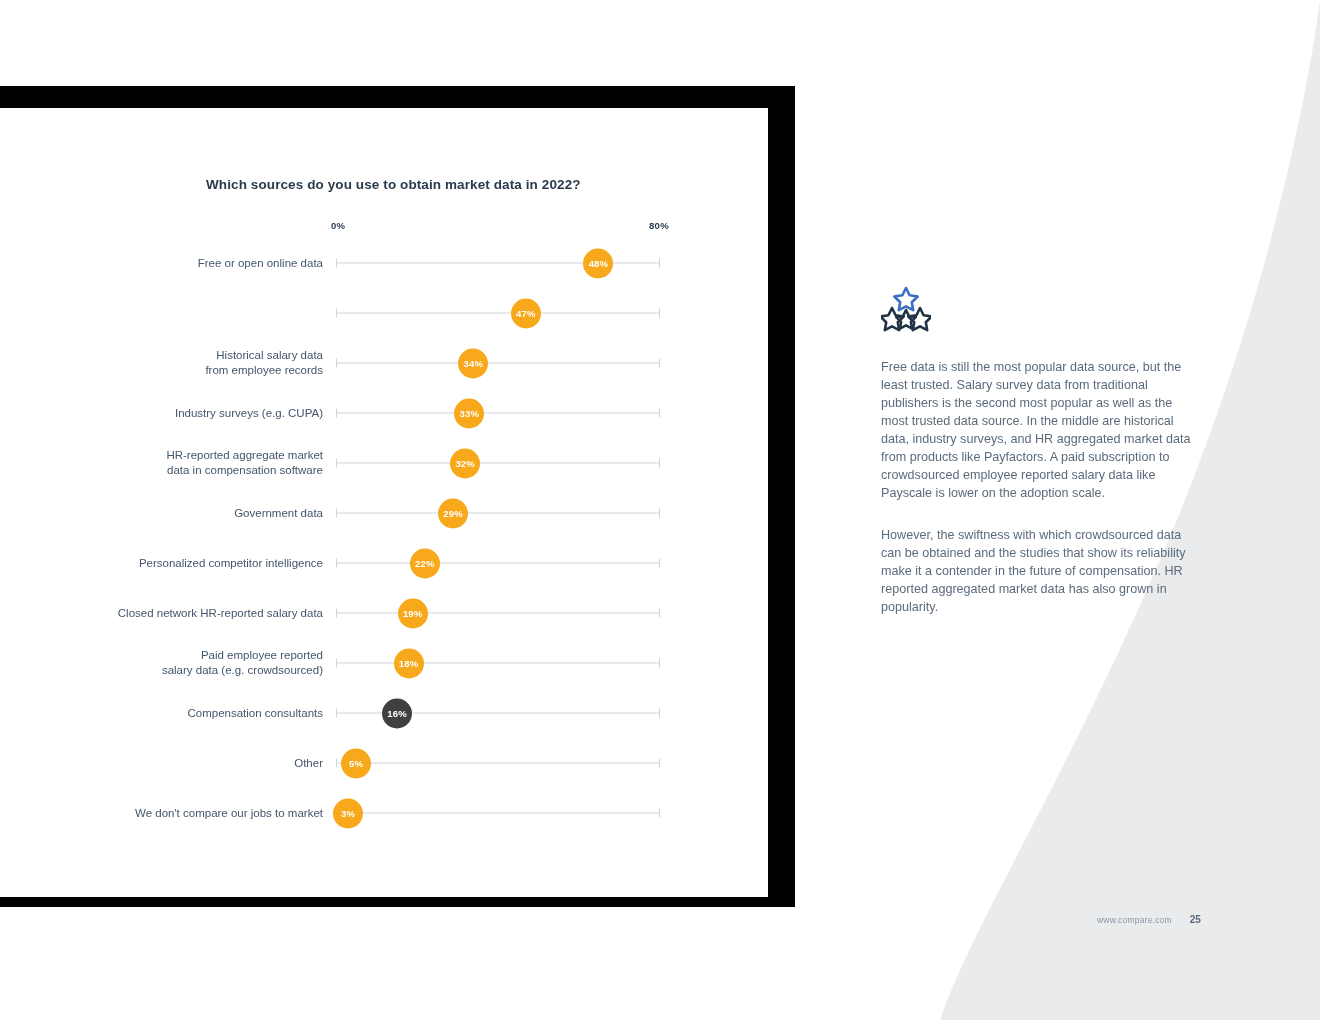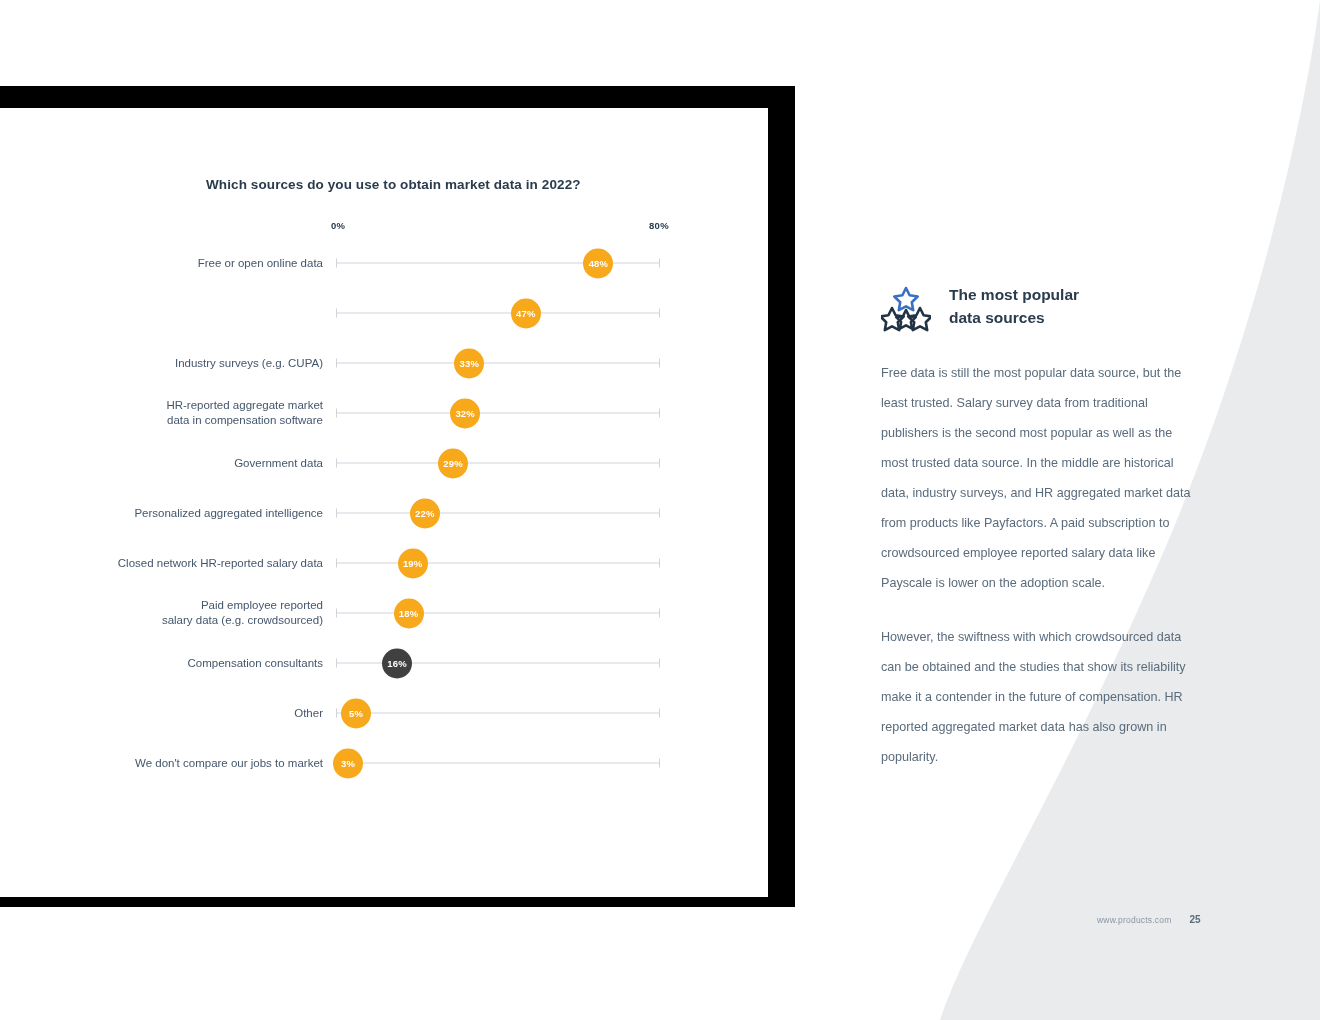--- a/index.html
+++ b/index.html
@@ -164,21 +164,21 @@
   .stars-icon { flex: 0 0 auto; margin-top: 3px; }
   .side-title {
     font-size: 15.5px;
     font-weight: bold;
     line-height: 23px;
     color: #2a3b4d;
     white-space: pre-line;
   }
   .side-para {
     font-size: 12.6px;
-    line-height: 30px;
+    line-height: 18px;
     color: #5a6b7c;
     margin: 1px 0 24px 0;
   }
 
   
   .footer {
     position: absolute;
     left: 1097px;
     top: 914px;
     display: flex;
@@ -221,40 +221,47 @@
           <div class="row-track">
             <div class="bubble" style="left: 262.438px; background: rgb(247, 168, 27);">48%</div>
           </div>
         </div>
         <div class="row">
           <div class="row-track">
             <div class="bubble" style="left: 189.762px; background: rgb(247, 168, 27);">47%</div>
           </div>
         </div>
         <div class="row">
+          <div class="row-label">Historical salary data
+from employee records</div>
+          <div class="row-track">
+            <div class="bubble" style="left: 137.275px; background: rgb(247, 168, 27);">34%</div>
+          </div>
+        </div>
+        <div class="row">
           <div class="row-label">Industry surveys (e.g. CUPA)</div>
           <div class="row-track">
             <div class="bubble" style="left: 133.237px; background: rgb(247, 168, 27);">33%</div>
           </div>
         </div>
         <div class="row">
           <div class="row-label">HR-reported aggregate market
 data in compensation software</div>
           <div class="row-track">
             <div class="bubble" style="left: 129.2px; background: rgb(247, 168, 27);">32%</div>
           </div>
         </div>
         <div class="row">
           <div class="row-label">Government data</div>
           <div class="row-track">
             <div class="bubble" style="left: 117.087px; background: rgb(247, 168, 27);">29%</div>
           </div>
         </div>
         <div class="row">
-          <div class="row-label">Personalized aggregated intelligence</div>
+          <div class="row-label">Personalized competitor intelligence</div>
           <div class="row-track">
             <div class="bubble" style="left: 88.825px; background: rgb(247, 168, 27);">22%</div>
           </div>
         </div>
         <div class="row">
           <div class="row-label">Closed network HR-reported salary data</div>
           <div class="row-track">
             <div class="bubble" style="left: 76.7125px; background: rgb(247, 168, 27);">19%</div>
           </div>
         </div>
@@ -288,23 +295,21 @@
 </div>
 
 <div class="side">
   <div class="side-head">
     <svg class="stars-icon" width="50" height="46" viewBox="0 0 50 46">
       <path d="M25 2 l3.6 7.3 8.1 1.2 -5.9 5.7 1.4 8.0 -7.2 -3.8 -7.2 3.8 1.4 -8.0 -5.9 -5.7 8.1 -1.2 Z" fill="none" stroke="#3B6FC4" stroke-width="2.6" stroke-linejoin="round"></path>
       <path d="M11 22 l3.6 7.3 8.1 1.2 -5.9 5.7 1.4 8.0 -7.2 -3.8 -7.2 3.8 1.4 -8.0 -5.9 -5.7 8.1 -1.2 Z" fill="none" stroke="#223346" stroke-width="2.6" stroke-linejoin="round"></path>
       <path d="M25 24 l3.0 6.1 6.8 1.0 -4.9 4.8 1.2 6.7 -6.1 -3.2 -6.1 3.2 1.2 -6.7 -4.9 -4.8 6.8 -1.0 Z" fill="none" stroke="#223346" stroke-width="2.6" stroke-linejoin="round"></path>
       <path d="M39 22 l3.6 7.3 8.1 1.2 -5.9 5.7 1.4 8.0 -7.2 -3.8 -7.2 3.8 1.4 -8.0 -5.9 -5.7 8.1 -1.2 Z" fill="none" stroke="#223346" stroke-width="2.6" stroke-linejoin="round"></path>
     </svg>
-    <div class="side-title">The most popular
-data sources</div>
   </div>
   <p class="side-para">Free data is still the most popular data source, but the least trusted. Salary survey data from traditional publishers is the second most popular as well as the most trusted data source. In the middle are historical data, industry surveys, and HR aggregated market data from products like Payfactors. A paid subscription to crowdsourced employee reported salary data like Payscale is lower on the adoption scale.</p>
   <p class="side-para">However, the swiftness with which crowdsourced data can be obtained and the studies that show its reliability make it a contender in the future of compensation. HR reported aggregated market data has also grown in popularity.</p>
 </div>
 
 <div class="footer">
-  <span class="footer-url">www.products.com</span>
+  <span class="footer-url">www.compare.com</span>
   <span class="footer-page">25</span>
 </div>
 
 </body></html>

